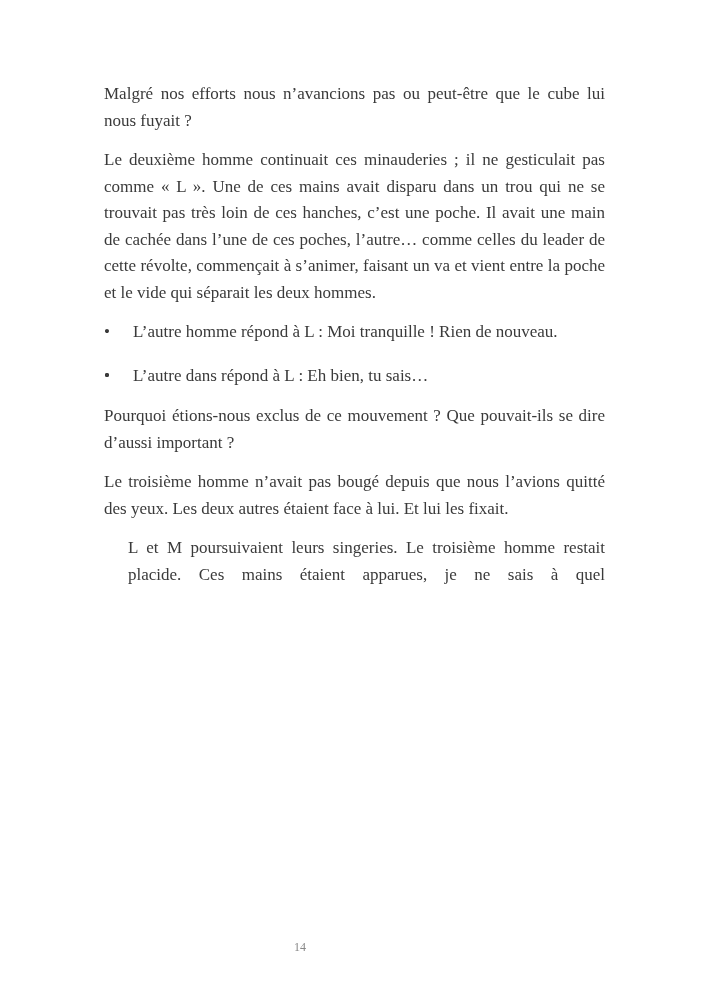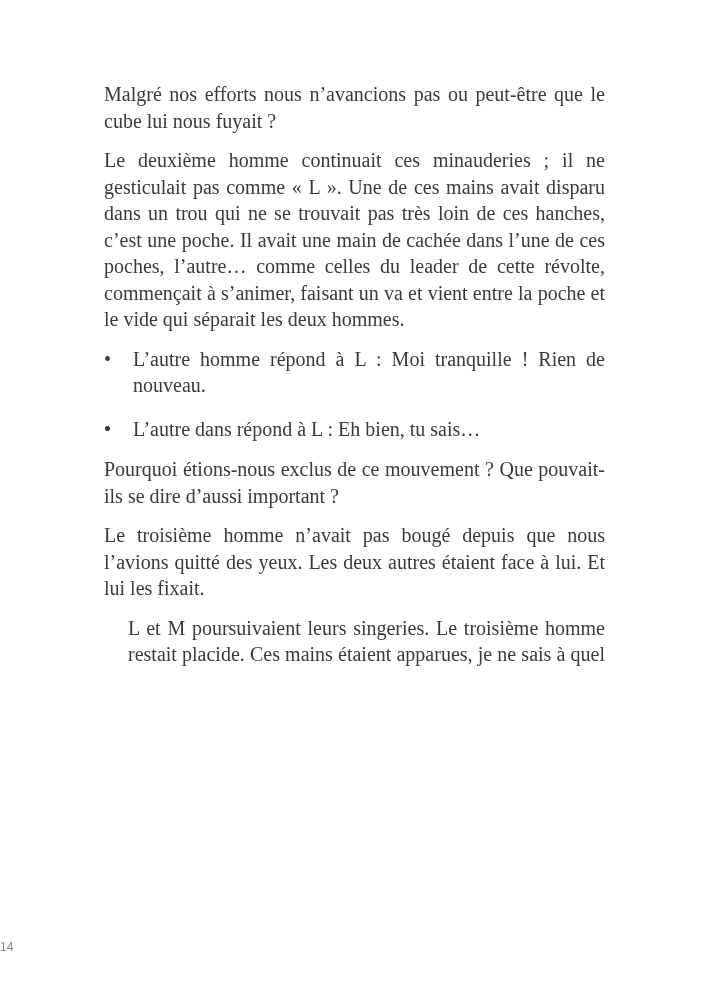--- a/index.html
+++ b/index.html
@@ -12,21 +12,21 @@
       height: 992px;
       position: relative;
       overflow: hidden;
     }
     .page {
       position: absolute;
       left: 104px;
       top: 81px;
       width: 501px;
       font-family: "Liberation Serif", "DejaVu Serif", serif;
-      font-size: 20px;
+      font-size: 17px;
       line-height: 26.5px;
       color: #3a3a3a;
     }
     .para {
       margin: 0 0 13px 0;
       text-align: justify;
     }
     .bullet-list {
       list-style: none;
       margin: 0 0 14px 0;
@@ -42,22 +42,22 @@
     .bullet-dot {
       position: absolute;
       left: 0;
       top: 0;
     }
     .page-number {
       position: absolute;
       left: 0;
       width: 600px;
       top: 940px;
-      text-align: left;
-      font-family: Liberation Sans, sans-serif;
+      text-align: center;
+      font-family: Liberation Serif, serif;
       font-size: 12px;
       color: #888888;
     }
   </style>
 </head>
 <body>
 
 <div class="page">
   <p class="para">Malgré nos efforts nous n’avancions pas ou peut-être que le cube lui nous fuyait ?</p>
   <p class="para">Le deuxième homme continuait ces minauderies ; il ne gesticulait pas comme « L ». Une de ces mains avait disparu dans un trou qui ne se trouvait pas très loin de ces hanches, c’est une poche. Il avait une main de cachée dans l’une de ces poches, l’autre… comme celles du leader de cette révolte, commençait à s’animer, faisant un va et vient entre la poche et le vide qui séparait les deux hommes.</p>

